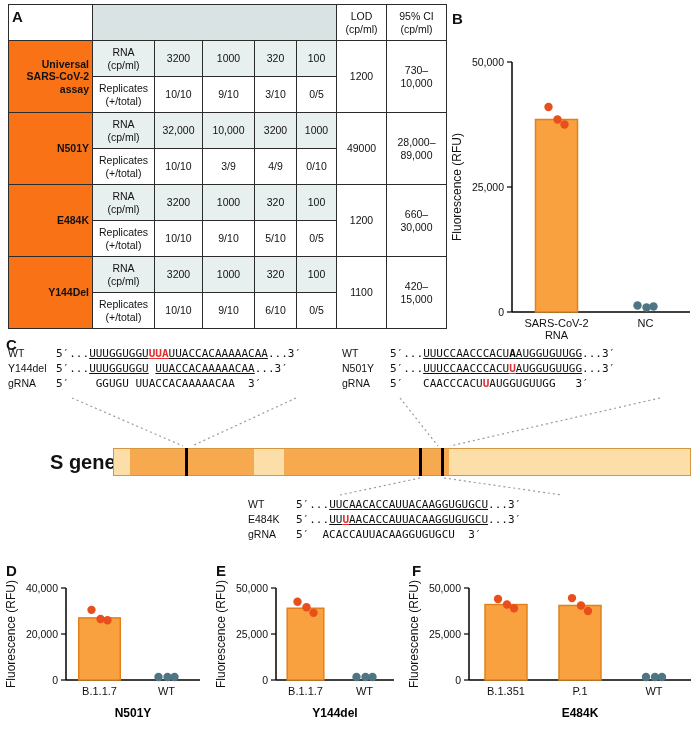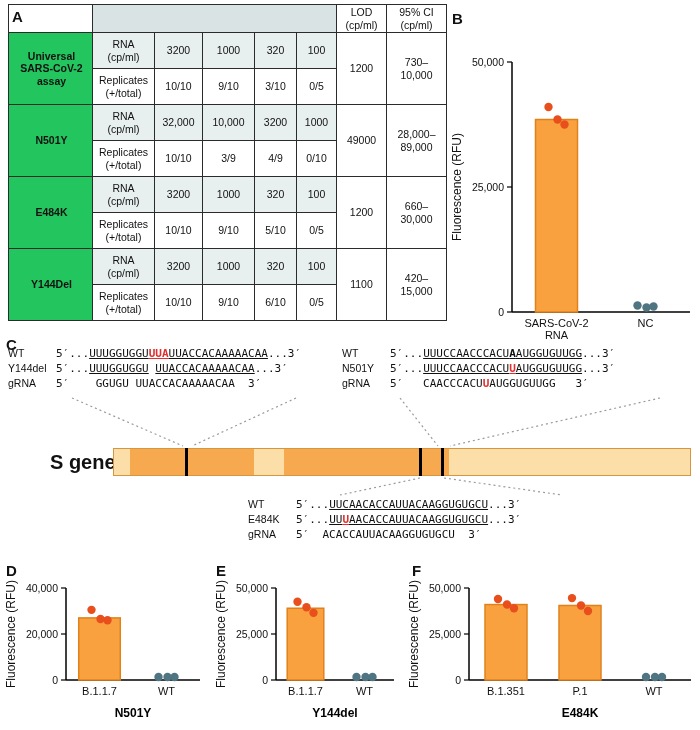--- a/index.html
+++ b/index.html
@@ -6,26 +6,26 @@
   .figure { position:relative; width:700px; height:730px; background:#ffffff;
             font-family:"Liberation Sans", sans-serif; overflow:hidden; color:#111; }
 
   .panel-letter { position:absolute; font-weight:bold; font-size:15px; z-index:5; }
 
   
   .lod-table { position:absolute; left:8px; top:4px; border-collapse:collapse;
                table-layout:fixed; font-size:10.5px; line-height:1.15; }
   .lod-table td, .lod-table th { border:1px solid #2b2b2b; text-align:center;
                vertical-align:middle; padding:1px 3px; font-weight:normal; }
-  .lod-table thead tr { height:28px; }
+  .lod-table thead tr { height:36px; }
   .lod-table tbody tr { height:36px; }
   .lod-table .corner { background:#ffffff; }
   .lod-table .merged { background:#d9e3e3; }
   .lod-table .hdr    { background:#ffffff; }
-  .lod-table td.assay { background:#22c55e; font-weight:bold; text-align:center; padding-left:5px; }
+  .lod-table td.assay { background:#f97316; font-weight:bold; text-align:right; padding-left:5px; }
   .lod-table td.rna   { background:#e8efef; }
   .lod-table td.rep   { background:#ffffff; }
   .lod-table td.lod, .lod-table td.ci { background:#ffffff; }
 
   
   .chart { position:absolute; }
   .chart svg { position:absolute; left:0; top:0; font-family:"Liberation Sans", sans-serif; }
 
   
   .seq-block { position:absolute; font-family:"DejaVu Sans Mono", monospace;

